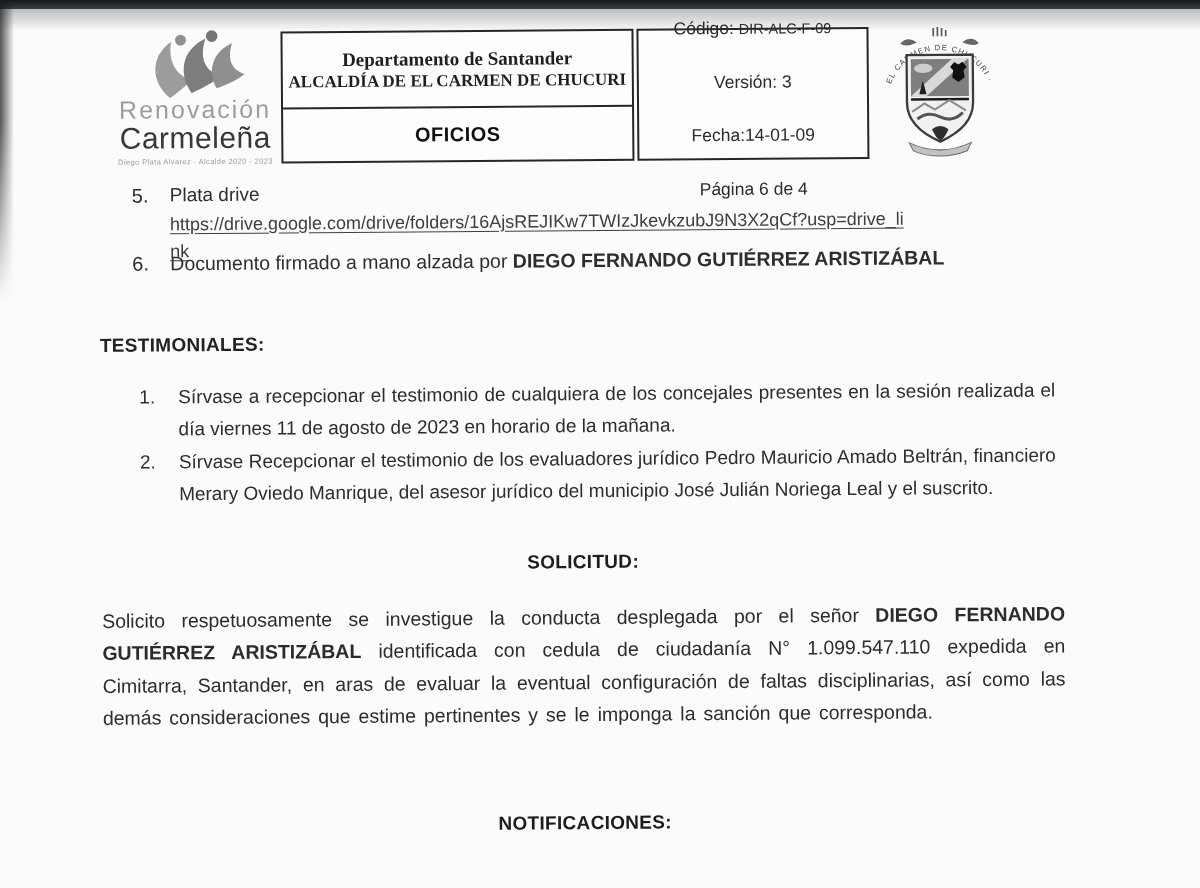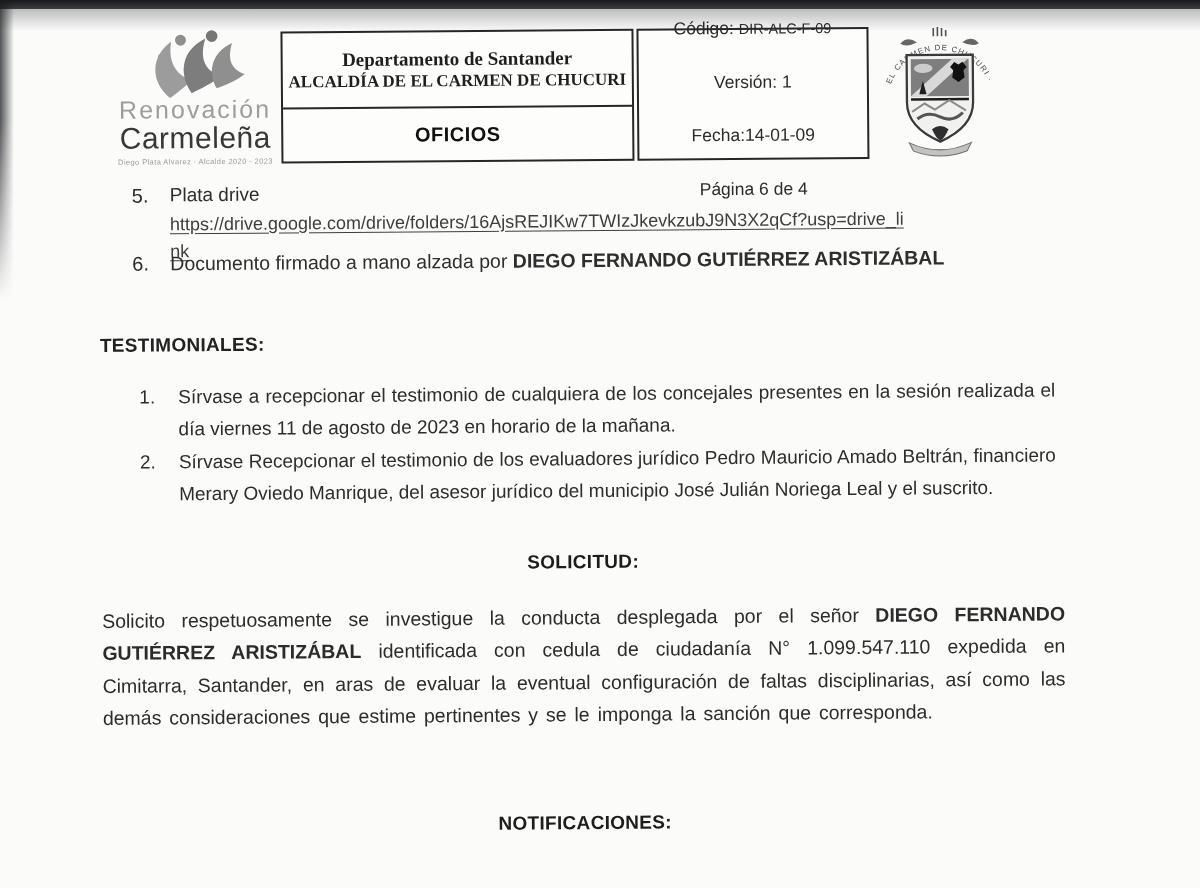--- a/index.html
+++ b/index.html
@@ -90,21 +90,21 @@
     <div class="header-table">
       <div class="cell-main">
         <div class="cell-top">
           <div class="dept">Departamento de Santander</div>
           <div class="entity">ALCALDÍA DE EL CARMEN DE CHUCURI</div>
         </div>
         <div class="cell-bottom">OFICIOS</div>
       </div>
       <div class="cell-code">
         <div class="code-line"><span>Código:</span> <span class="code-val">DIR-ALC-F-09</span></div>
-        <div class="code-line">Versión: 1</div>
+        <div class="code-line">Versión: 3</div>
         <div class="code-line">Fecha:14-01-09</div>
         <div class="code-line">Página 6 de 4</div>
       </div>
     </div>
 
     <div class="crest">
       <svg width="124" height="150" viewBox="0 0 120 145">
         <defs>
           <path id="crestArc" d="M12 72 A 50 48 0 0 1 108 72" fill="none"></path>
         </defs>

